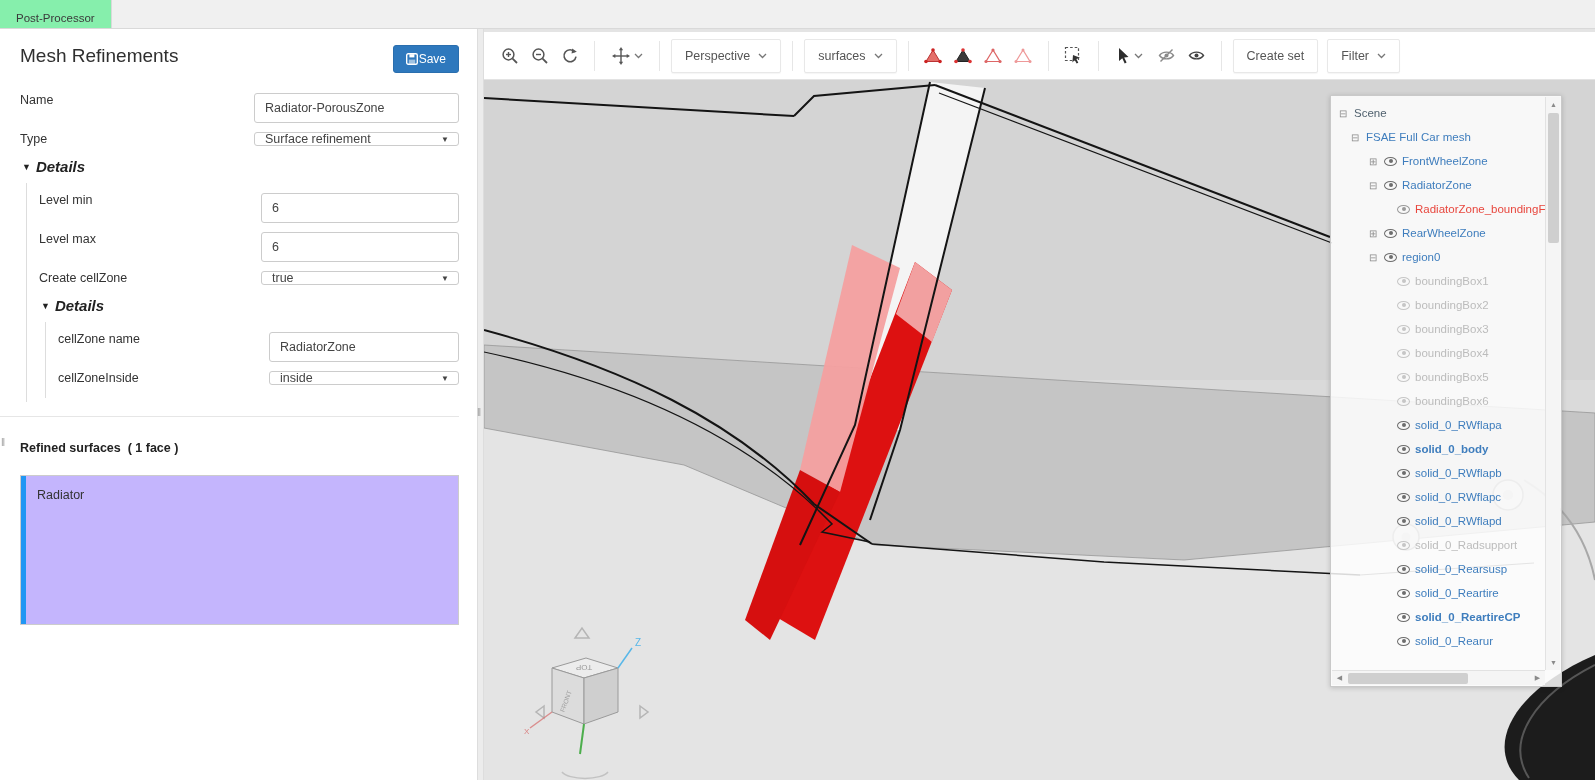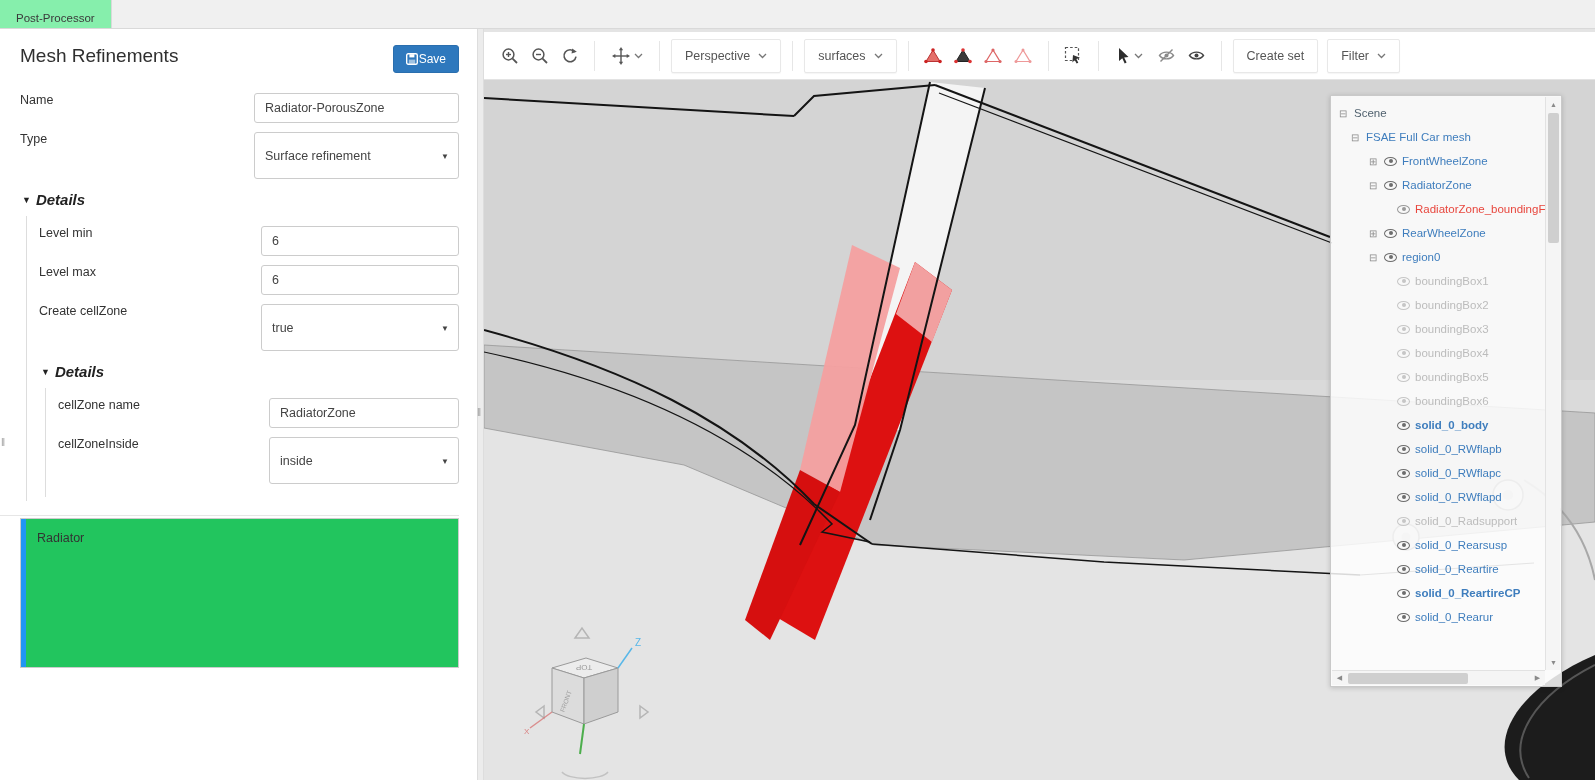--- a/index.html
+++ b/index.html
@@ -16,32 +16,32 @@
   .panel-header{display:flex;align-items:flex-start;justify-content:space-between;padding:16px 18px 12px 20px}
   .panel-header h1{font-size:19px;font-weight:normal;color:#2f2f2f}
   .save-btn{display:flex;align-items:center;gap:1px;background:#2e78bd;color:#fff;border:1px solid #2a6eae;
     border-radius:3px;padding:6px 12px;font-size:12px;cursor:pointer;font-family:inherit}
   .form{padding:8px 18px 0 20px}
   .frow{display:flex;align-items:flex-start;margin-bottom:9px}
   .frow label{font-size:12.5px;color:#333}
   .ctrl{margin-left:auto}
   .tinput{width:205px;height:30px;border:1px solid #ccc;border-radius:3px;padding:0 10px;
     font-size:12.5px;color:#444;font-family:inherit;background:#fff}
-  .select{position:relative;width:205px;height:47px;border:1px solid #ccc;border-radius:3px;background:#fff;
+  .select{position:relative;width:205px;height:14px;border:1px solid #ccc;border-radius:3px;background:#fff;
     font-size:12.5px;color:#444;display:flex;align-items:center;padding:0 24px 0 10px;cursor:pointer}
   .select .caret{position:absolute;right:9px;top:50%;transform:translateY(-50%);font-size:8px;color:#444}
   .details-toggle{display:flex;align-items:center;gap:5px;margin:12px 0 8px 2px;cursor:pointer}
   .details-toggle .dt-caret{font-size:9px;color:#222}
   .details-toggle .dt-label{font-size:15px;font-weight:bold;font-style:italic;color:#222}
   .group{border-left:1px solid #ddd;margin-left:6px;padding:10px 0 4px 12px}
   .group .tinput,.group .select{width:198px}
   .group .group .tinput,.group .group .select{width:190px}
   .panel-rule{border:none;border-top:1px solid #e6e6e6;margin:14px 18px 0 0}
   .refined-label{padding:24px 20px 10px 20px;font-size:12.5px;font-weight:bold;color:#222}
-  .surface-list{position:relative;margin:2px 18px 0 20px;height:150px;border:1px solid #ccc;background:#22c55e;overflow:hidden}
+  .surface-list{position:relative;margin:10px 18px 0 20px;height:150px;border:1px solid #ccc;background:#c4b5fd;overflow:hidden}
   .surface-list .sel-bar{position:absolute;left:0;top:0;bottom:0;width:5px;background:#2196f3}
   .surface-item{padding:12px 0 0 16px;font-size:12.5px;color:#333;cursor:pointer}
   .drag-handle{position:absolute;font-size:10px;color:#9a9a9a;letter-spacing:-1px}
 
   
   .splitter{position:absolute;top:29px;left:477px;width:7px;bottom:0;background:#ececec;
     border-left:1px solid #ddd;border-right:1px solid #ddd}
 
   
   .viewport{position:absolute;top:29px;left:484px;right:0;bottom:0;background:#e4e4e4}
@@ -153,20 +153,24 @@
             <span>inside</span>
             <span class="caret">▼</span>
           </div>
         </div>
       </div>
     </div>
   </div>
 
   <hr class="panel-rule">
 
+  <div class="refined-label">
+    <span>Refined surfaces</span>
+    &nbsp;<span>( 1 face )</span>
+  </div>
 
   <div class="surface-list">
     <div class="sel-bar"></div>
     <div class="surface-item">Radiator</div>
   </div>
 
   <span class="drag-handle" style="left:1px;top:408px">‖</span>
 </div>
 
 <div class="splitter">
@@ -433,20 +437,24 @@
       </div>
       <div class="trow l3 c-dim">
         <span class="eye"></span>
         <span class="tlabel">boundingBox5</span>
       </div>
       <div class="trow l3 c-dim">
         <span class="eye"></span>
         <span class="tlabel">boundingBox6</span>
       </div>
 
+      <div class="trow l3 c-blue">
+        <span class="eye"></span>
+        <span class="tlabel">solid_0_RWflapa</span>
+      </div>
       <div class="trow l3 c-blue bold">
         <span class="eye"></span>
         <span class="tlabel">solid_0_body</span>
       </div>
       <div class="trow l3 c-blue">
         <span class="eye"></span>
         <span class="tlabel">solid_0_RWflapb</span>
       </div>
       <div class="trow l3 c-blue">
         <span class="eye"></span>

